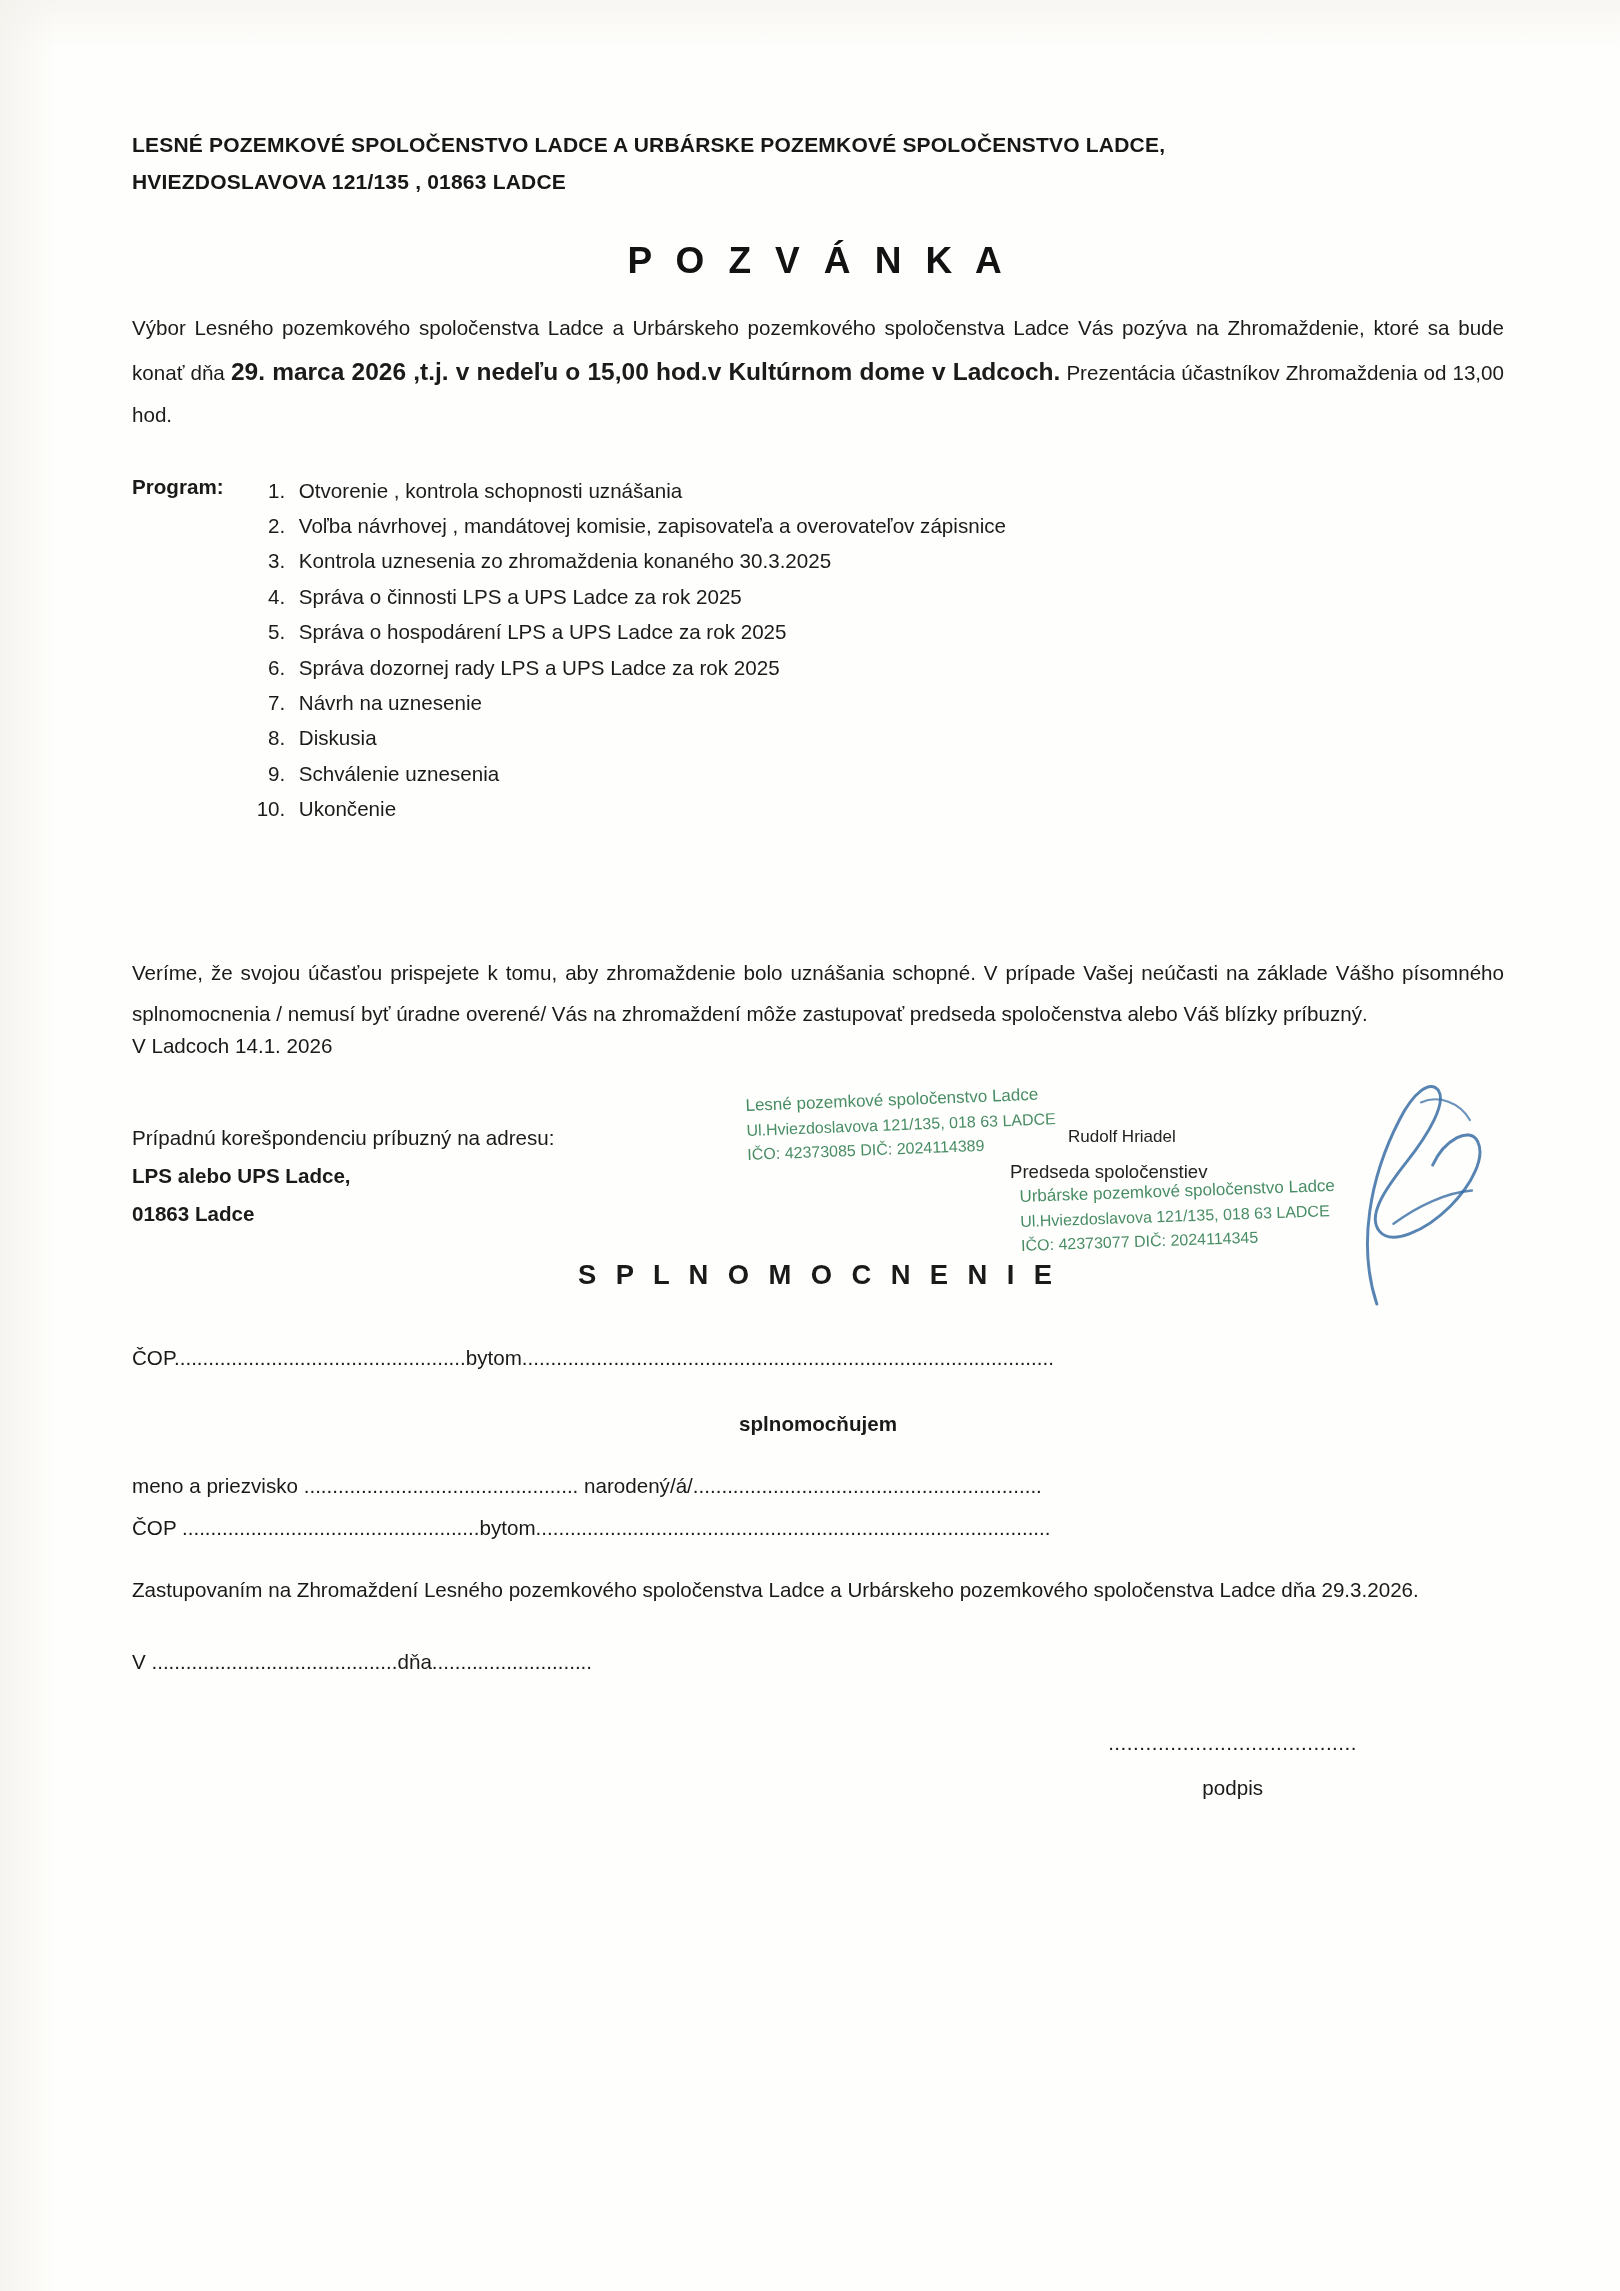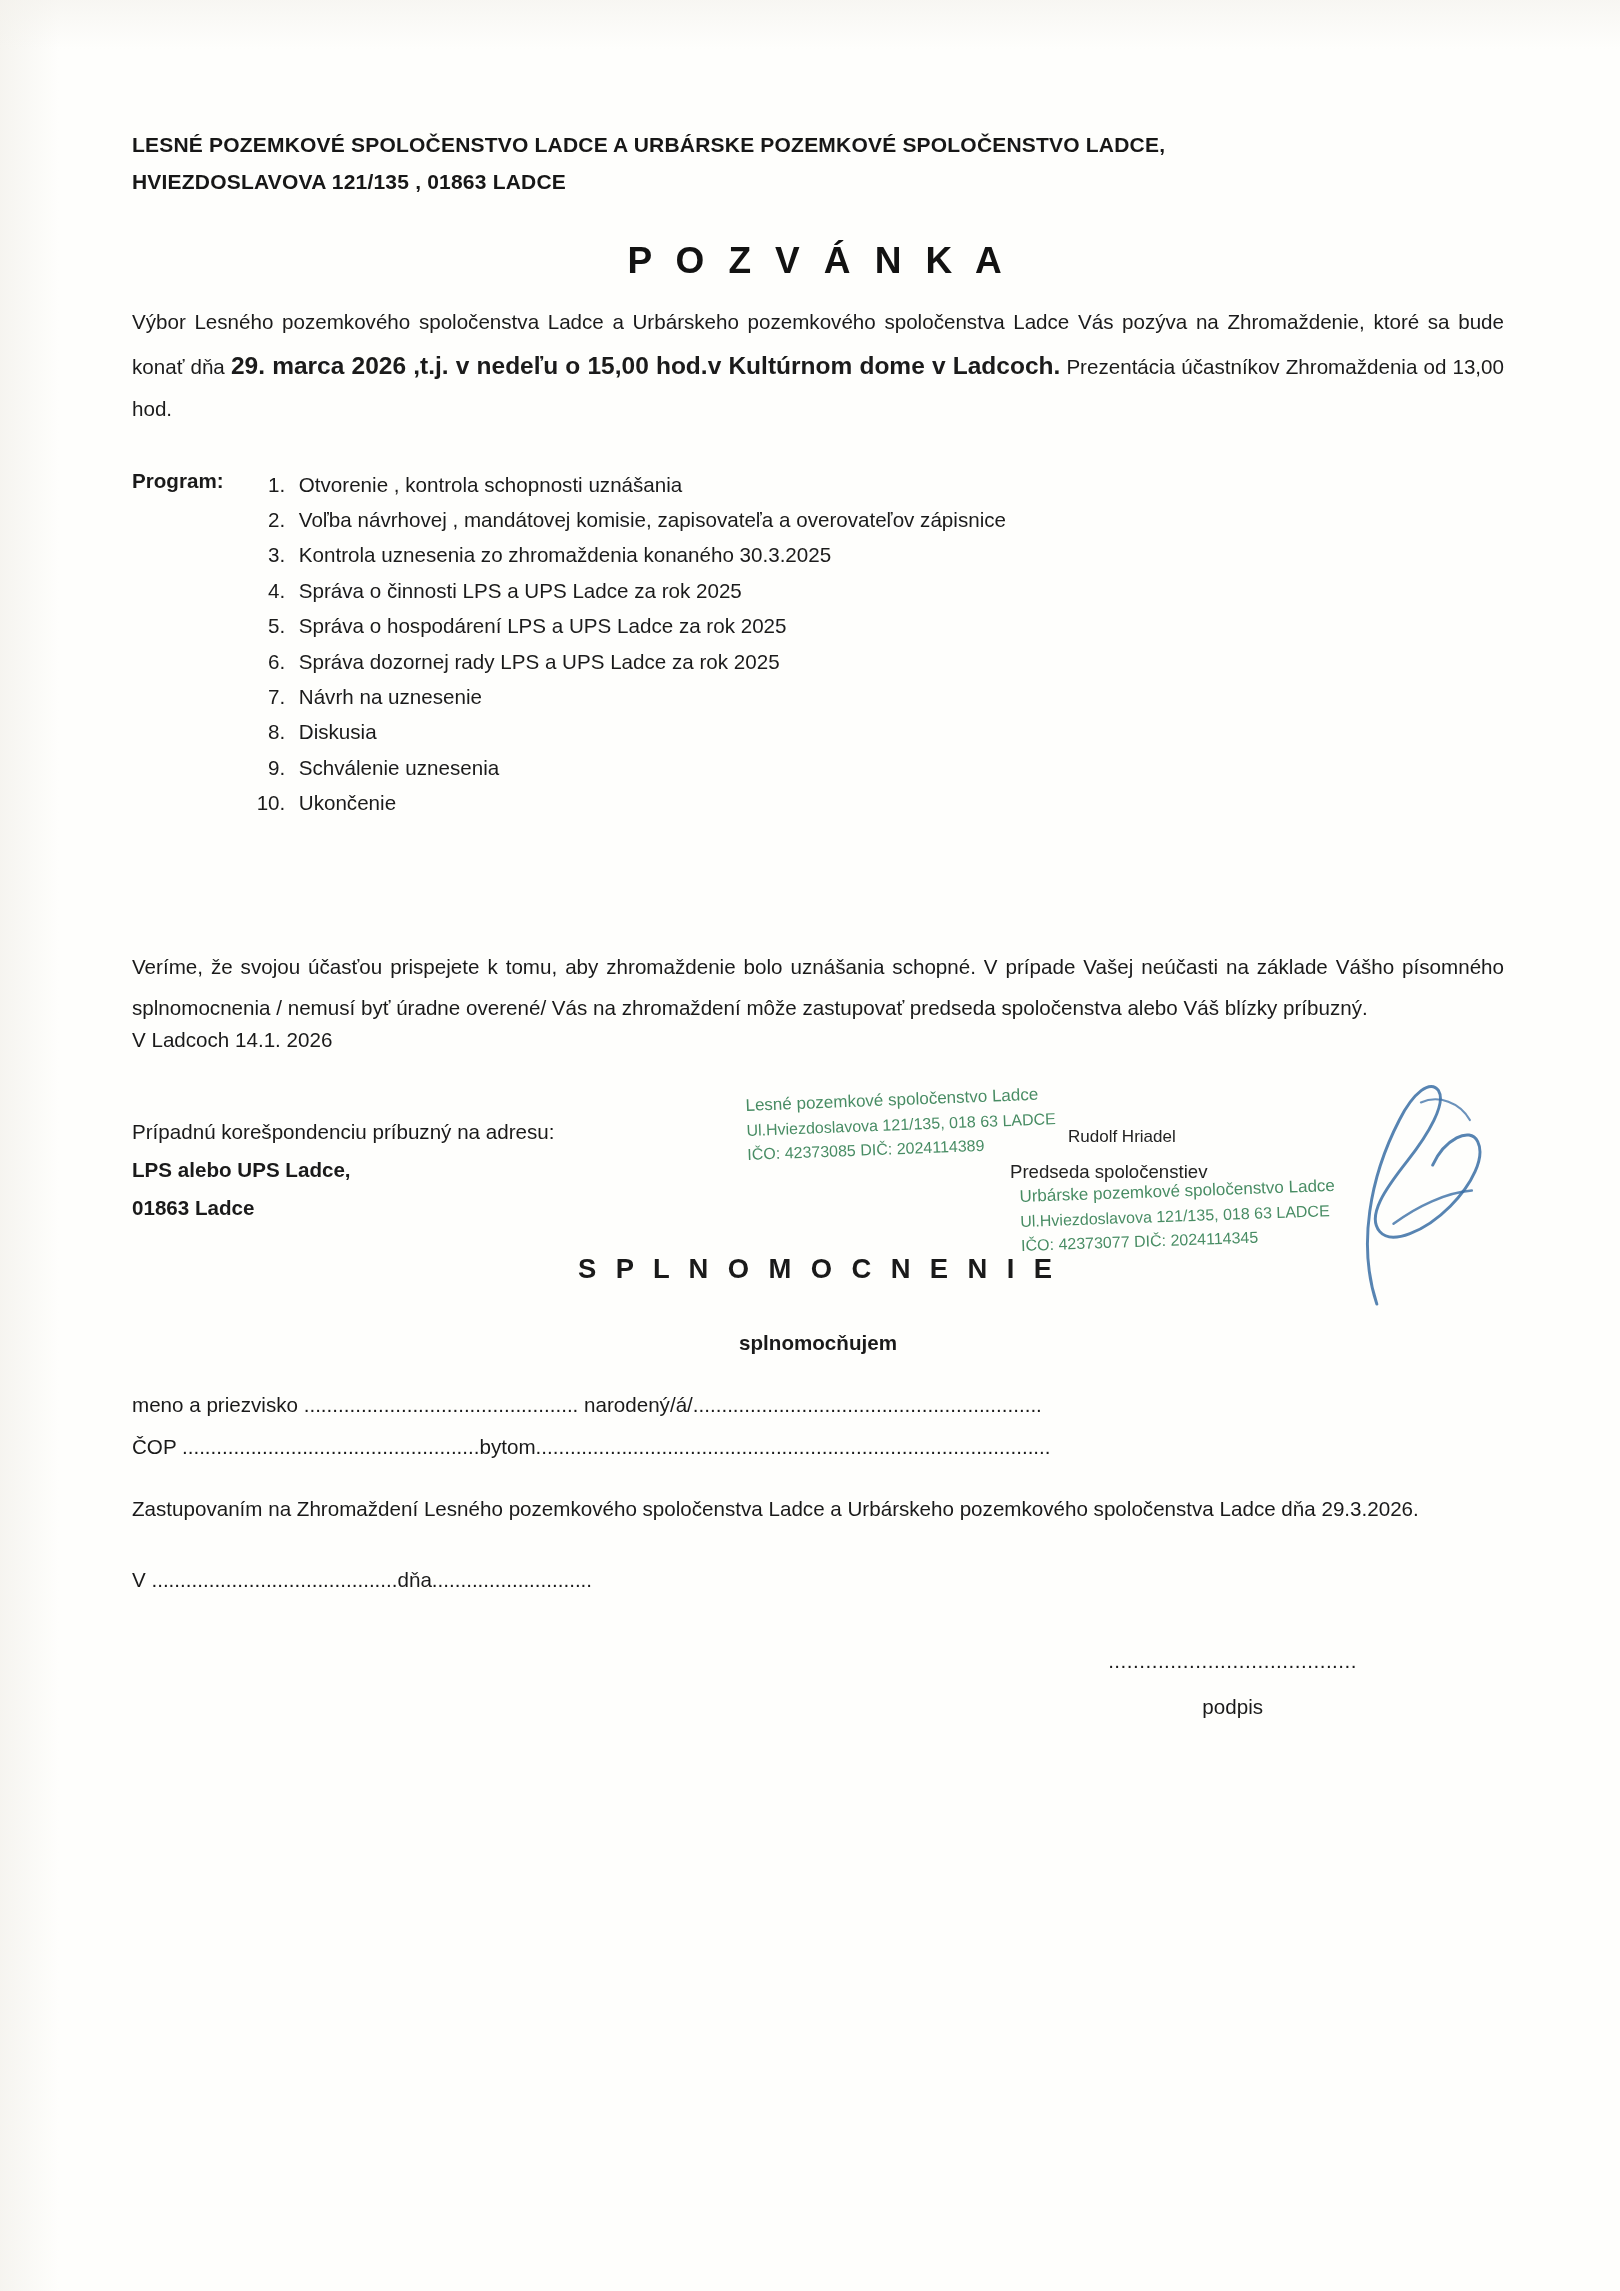--- a/index.html
+++ b/index.html
@@ -60,21 +60,21 @@
     margin-bottom: 7.8px;
     color: #121212;
   }
   .para {
     font-size: 20.6px;
     line-height: 1.95;
     text-align: justify;
     color: #1b1b1b;
   }
   .intro {
-    margin-top: 20px;
+    margin-top: 26px;
   }
   .intro .big {
     font-size: 24.5px;
     font-weight: bold;
   }
   .intro .reg {
     font-size: 20.6px;
   }
   .program-wrap {
     margin-top: 37px;
@@ -251,20 +251,21 @@
     <div class="place-date">V Ladcoch 14.1. 2026</div>
 
     <div class="corr">
       <div>Prípadnú korešpondenciu príbuzný na adresu:</div>
       <div class="bold">LPS alebo UPS Ladce,</div>
       <div class="bold">01863 Ladce</div>
     </div>
 
     <div class="subtitle">S P L N O M O C N E N I E</div>
 
+    <div class="form-line">ČOP...................................................bytom.............................................................................................</div>
 
     <div class="center-word">splnomocňujem</div>
 
     <div class="form-line">meno a priezvisko ................................................  narodený/á/.............................................................</div>
     <div class="form-line">ČOP ....................................................bytom..........................................................................................</div>
 
     <div class="closing">Zastupovaním na  Zhromaždení  Lesného  pozemkového  spoločenstva  Ladce  a Urbárskeho  pozemkového  spoločenstva Ladce dňa 29.3.2026.</div>
 
     <div class="v-dna">V ...........................................dňa............................</div>
 

